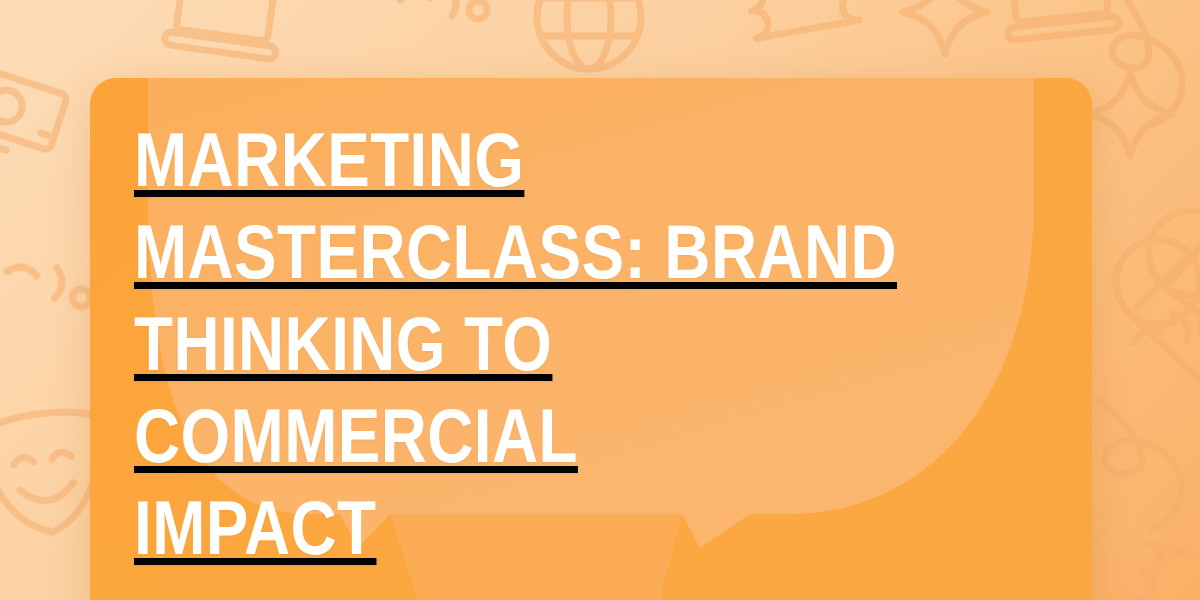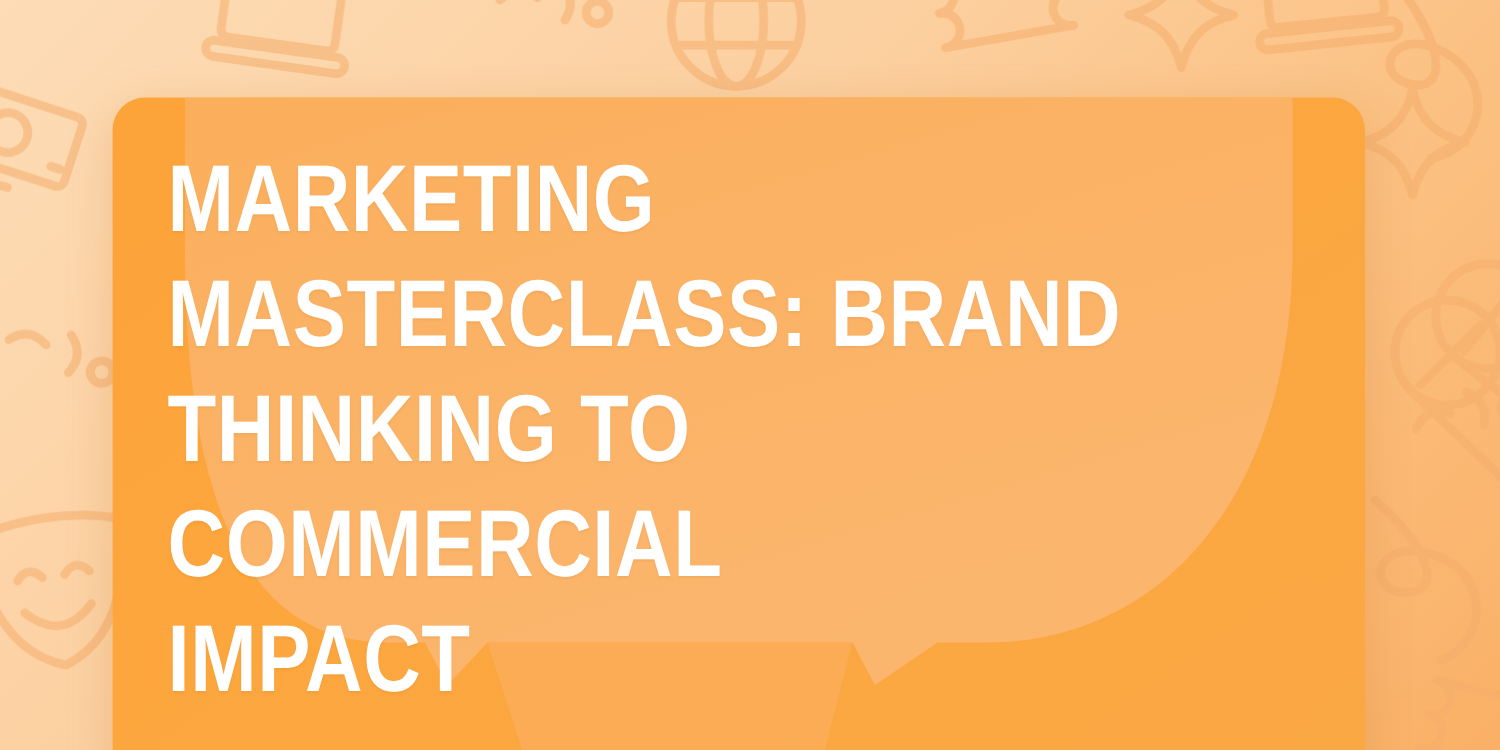--- a/index.html
+++ b/index.html
@@ -56,20 +56,21 @@
     top: 0;
     width: 1002px;
     height: 560px;
     pointer-events: none;
   }
 
   #card-content {
     position: relative;
     z-index: 3;
     padding: 36px 44px 0 44px;
+    text-decoration: underline;
   }
 
   #event-title {
     margin: 0;
     color: #FFFFFF;
     font-family: "Liberation Sans Narrow", "Liberation Sans", sans-serif;
     font-weight: 700;
     font-size: 76px;
     line-height: 92px;
     letter-spacing: 0.5px;

